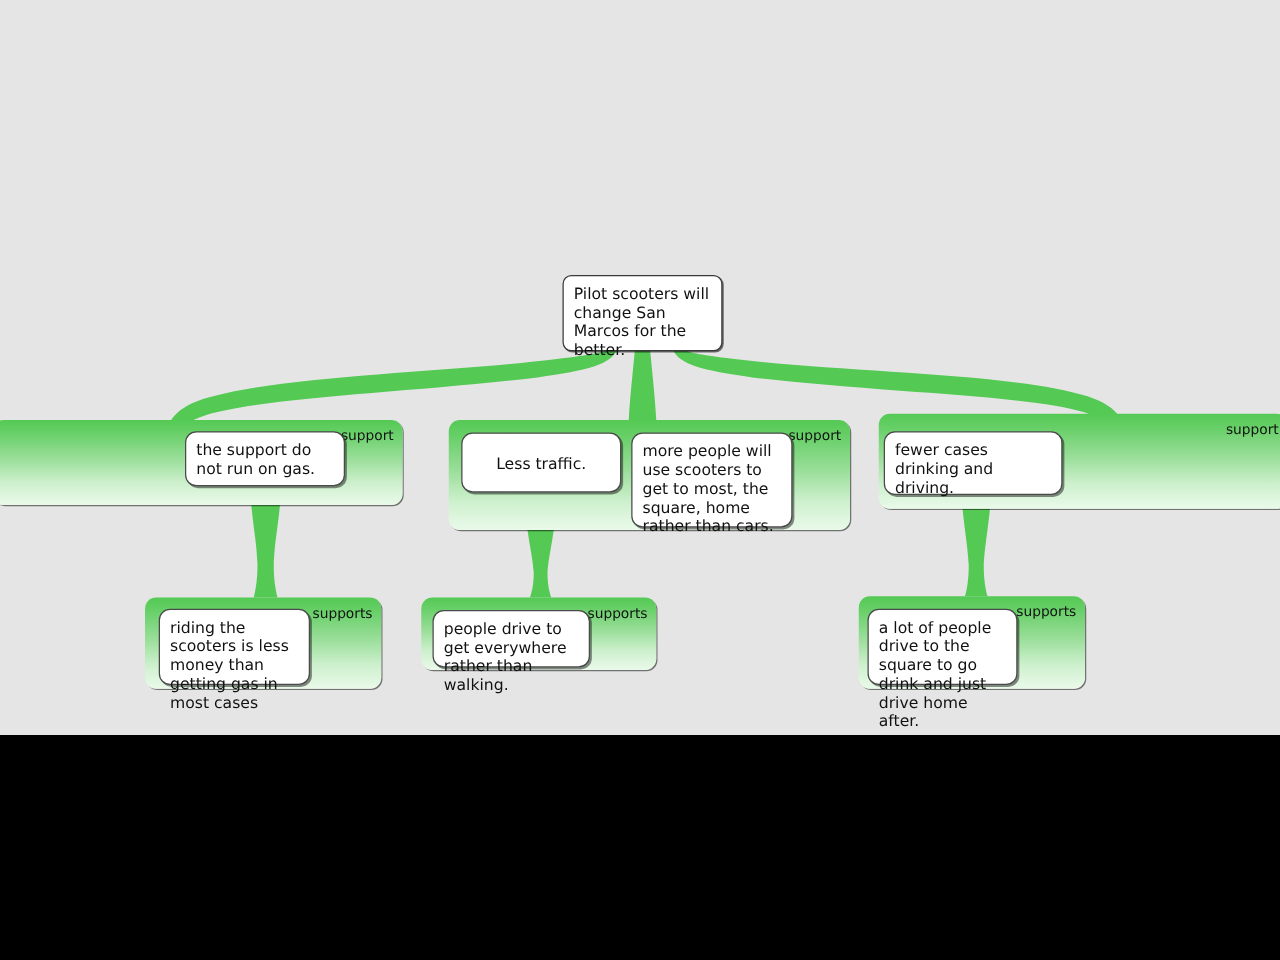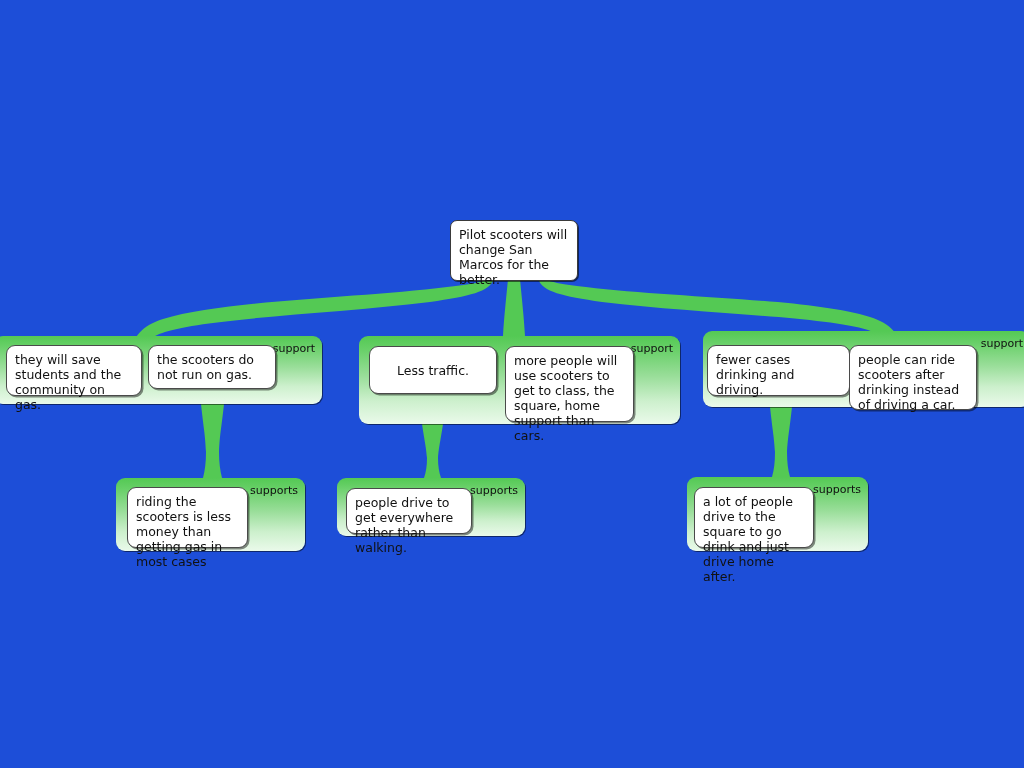--- a/index.html
+++ b/index.html
@@ -3,22 +3,22 @@
 <meta charset="utf-8">
 <style>
   html, body {
     margin: 0;
     padding: 0;
     background: #000000;
   }
   #canvas {
     position: relative;
     width: 1024px;
-    height: 768px;
-    background: #1d4ed8;
+    height: 588px;
+    background: #e5e5e5;
     overflow: hidden;
     font-family: "DejaVu Sans", "Liberation Sans", sans-serif;
   }
 
   
   #connectors {
     position: absolute;
     left: 0;
     top: 0;
     width: 1024px;
@@ -174,34 +174,32 @@
              C 788,470 787,462 787,452
              C 788,436 789,434 792,407
              Z"></path>
   </svg>
 
   <div class="claim-box" id="root-claim">Pilot scooters will change San Marcos for the better.</div>
 
   <div class="support-group" id="group-1">
     <span class="group-label">support</span>
   </div>
-  <div class="reason-box" id="box-1-0">they will save students and the community on gas.</div>
-  <div class="reason-box" id="box-1-1">the scooters do not run on gas.</div>
+  <div class="reason-box" id="box-1-1">the support do not run on gas.</div>
 
   <div class="support-group" id="group-2">
     <span class="group-label">support</span>
   </div>
   <div class="reason-box centered" id="box-2-0">Less traffic.</div>
-  <div class="reason-box" id="box-2-1">more people will use scooters to get to class, the square, home support than cars.</div>
+  <div class="reason-box" id="box-2-1">more people will use scooters to get to most, the square, home rather than cars.</div>
 
   <div class="support-group" id="group-3">
     <span class="group-label">support</span>
   </div>
   <div class="reason-box" id="box-3-0">fewer cases drinking and driving.</div>
-  <div class="reason-box" id="box-3-1">people can ride scooters after drinking instead of driving a car.</div>
 
   <div class="support-group" id="group-4">
     <span class="group-label">supports</span>
   </div>
   <div class="reason-box" id="box-4-0">riding the scooters is less money than getting gas in most cases</div>
 
   <div class="support-group" id="group-5">
     <span class="group-label">supports</span>
   </div>
   <div class="reason-box" id="box-5-0">people drive to get everywhere rather than walking.</div>

